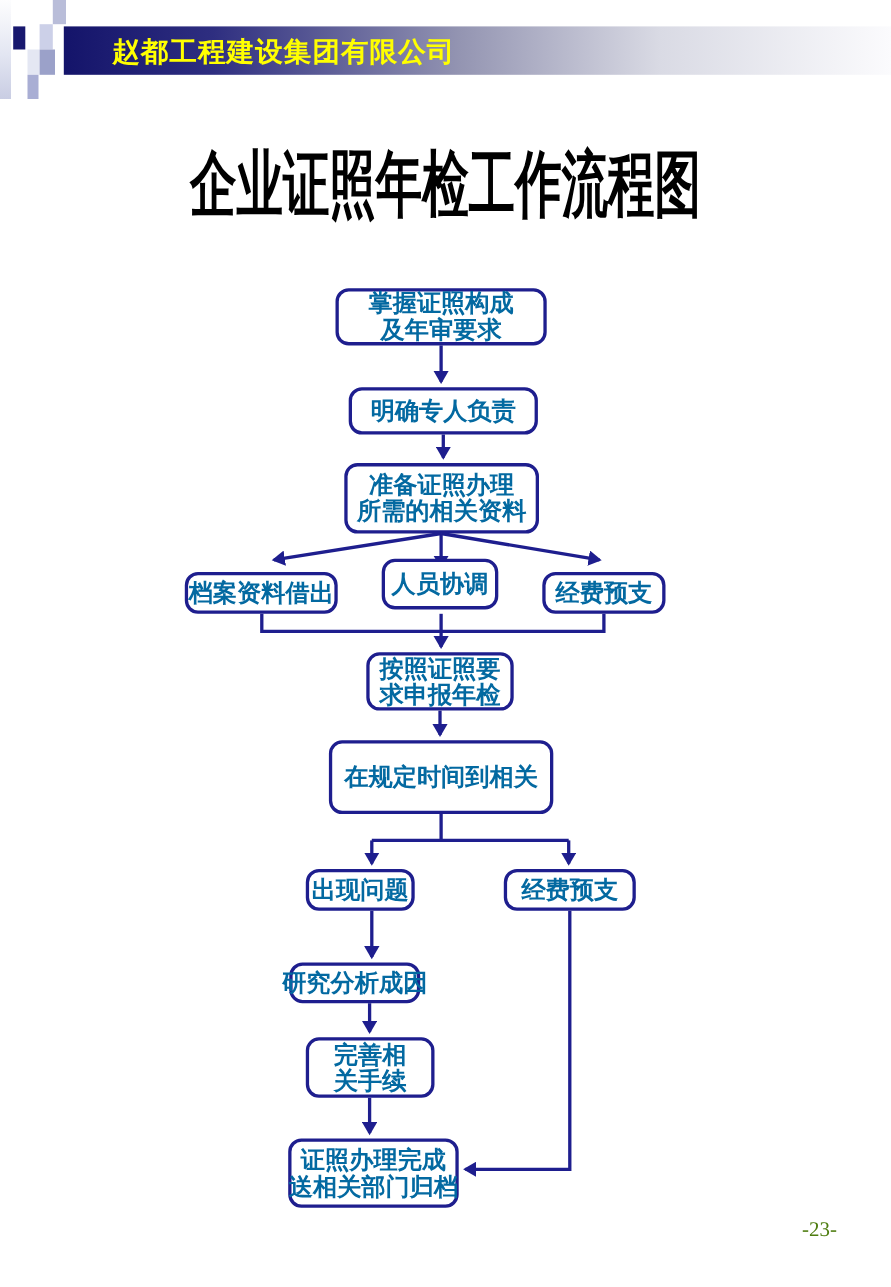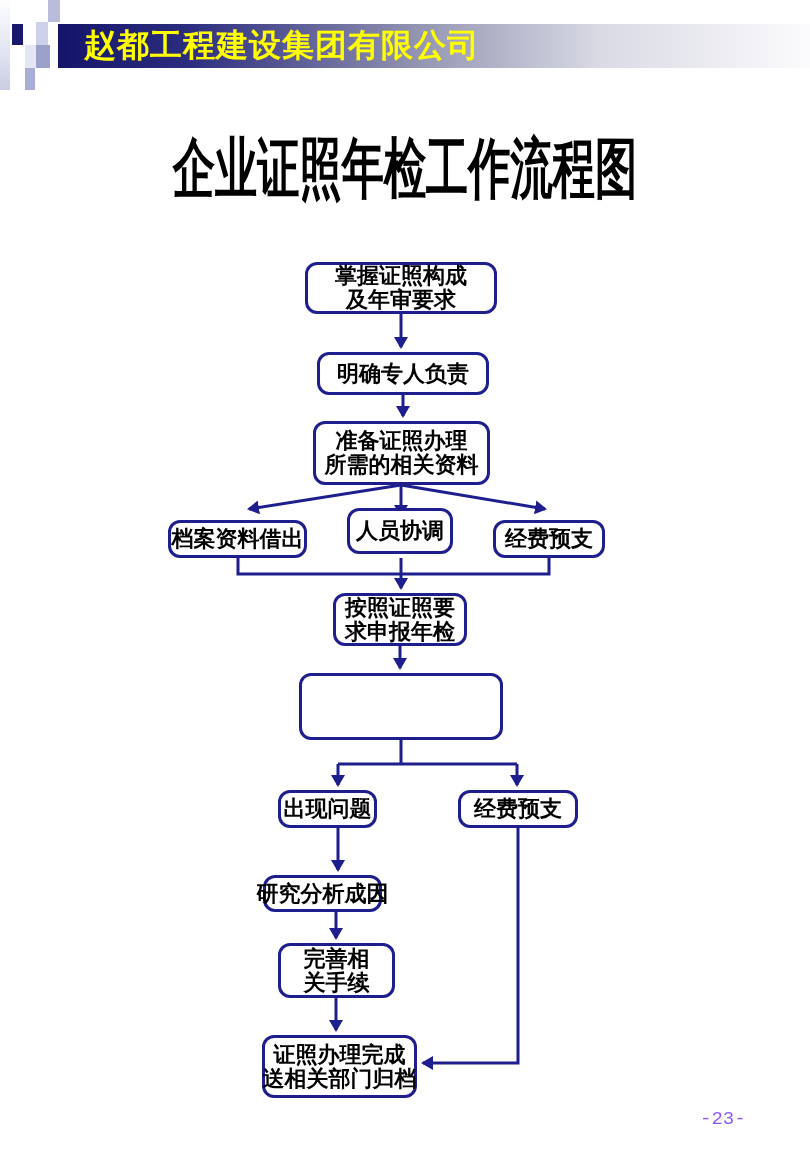--- a/index.html
+++ b/index.html
@@ -17,44 +17,44 @@
   .sq-c{left:36px;top:22px;width:12px;height:23px;background:#ccd0e8;}
   .sq-d{left:25px;top:45px;width:11px;height:23px;background:#e4e7f3;}
   .sq-e{left:36px;top:45px;width:14px;height:23px;background:#9ba1c9;}
   .sq-f{left:25px;top:68px;width:10px;height:22px;background:#a9aed4;}
   .header-bar{
     position:absolute;left:58px;top:24px;width:752px;height:44px;
     background:linear-gradient(90deg,#14146a 0%,#2e2e80 18%,#9495b2 48%,#d9dae4 72%,#fbfbfd 100%);
     display:flex;align-items:center;
   }
   .company{
-    margin-left:26px;color:#ffff00;font-size:32px;font-weight:bold;
+    margin-left:44px;color:#ffff00;font-size:25px;font-weight:bold;
     letter-spacing:1px;white-space:nowrap;
     font-family:Liberation Serif, serif;
   }
   
   .slide-title{
     position:absolute;left:0;top:133px;width:810px;text-align:center;
     font-size:66px;line-height:72px;font-weight:bold;color:#000;
     transform:scaleX(0.64);transform-origin:405px center;white-space:nowrap;
   }
   
   .connectors{position:absolute;left:0;top:0;pointer-events:none;}
   .node{
     position:absolute;box-sizing:border-box;background:#ffffff;
     border:3px solid #1e1e8e;border-radius:12px;
     display:flex;flex-direction:column;align-items:center;justify-content:center;
-    color:#000000;font-weight:bold;font-size:22px;text-align:center;white-space:nowrap;
+    color:#0369a1;font-weight:bold;font-size:22px;text-align:center;white-space:nowrap;
   }
   .nline{line-height:24px;}
   
   .page-number{
-    position:absolute;left:700px;top:1108px;width:90px;text-align:left;
-    font-size:19px;color:#8b5cf6;
-    font-family:Liberation Mono, monospace;
+    position:absolute;left:700px;top:1108px;width:90px;text-align:center;
+    font-size:19px;color:#4d7c0f;
+    font-family:Liberation Serif, serif;
   }
 </style>
 </head>
 <body>
 
 <div>
   <div class="deco deco-strip"></div>
   <div class="deco sq-a"></div>
   <div class="deco sq-b"></div>
   <div class="deco sq-c"></div>
@@ -118,20 +118,21 @@
 <div class="node" style="left:493px;top:520px;width:112px;height:38px">
   <div class="nline">经费预支</div>
 </div>
 
 <div class="node" style="left:333px;top:593px;width:134px;height:53px">
   <div class="nline">按照证照要</div>
   <div class="nline">求申报年检</div>
 </div>
 
 <div class="node" style="left:299px;top:673px;width:204px;height:67px">
+  <div class="nline">在规定时间到相关</div>
 </div>
 
 <div class="node" style="left:278px;top:790px;width:99px;height:38px">
   <div class="nline">出现问题</div>
 </div>
 
 <div class="node" style="left:458px;top:790px;width:120px;height:38px">
   <div class="nline">经费预支</div>
 </div>
 

